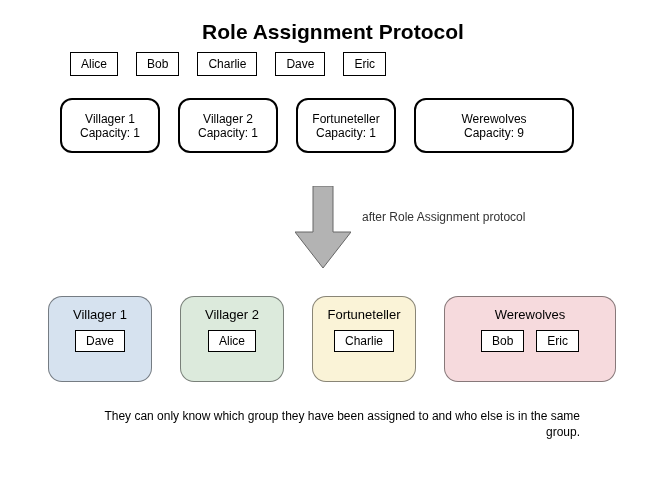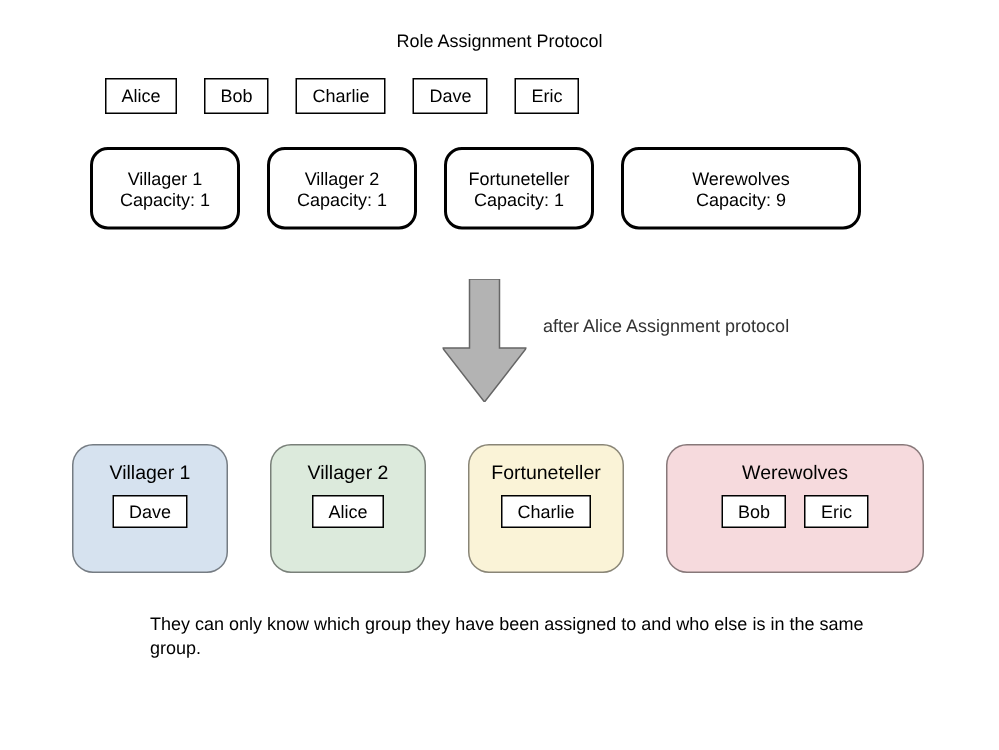--- a/index.html
+++ b/index.html
@@ -8,22 +8,22 @@
     background:#fff;
     font-family:Arial,Helvetica,sans-serif;
     font-size:12px;
     color:#000;
     position:relative;
   }
   .title{
     position:absolute;
     top:20px;left:0;width:100%;
     text-align:center;
-    font-weight:normal;
-    font-size:12px;
+    font-weight:bold;
+    font-size:21px;
   }
   .players{
     position:absolute;
     top:52px;left:70px;
     display:flex;gap:18px;
   }
   .player{
     border:1px solid #000;
     padding:4px 10px;
     font-size:12px;
@@ -85,21 +85,21 @@
   }
   .assigned.sm{width:104px}
   .assigned.lg{width:172px}
   .c-blue  {background:#d6e2ef}
   .c-green {background:#dceadc}
   .c-yellow{background:#faf3d7}
   .c-pink  {background:#f6dadd}
   .footnote{
     position:absolute;
     top:408px;left:100px;width:480px;
-    font-size:12px;line-height:1.35;color:#000;
+    font-size:12px;line-height:1.35;color:#000;text-align:right;
   }
 </style>
 </head>
 <body>
 
 <div class="title">Role Assignment Protocol</div>
 
 <div class="players">
     <div class="player">Alice</div>
     <div class="player">Bob</div>
@@ -126,21 +126,21 @@
       <div>Capacity: 9</div>
     </div>
   </div>
 
 <div class="arrow-wrap">
   <svg width="56" height="82" viewBox="0 0 56 82">
     <path d="M18 0 H38 V46 H56 L28 82 L0 46 H18 Z" fill="#b3b3b3" stroke="#666" stroke-width="1"></path>
   </svg>
 </div>
 
-<div class="after-label">after Alice Assignment protocol</div>
+<div class="after-label">after Role Assignment protocol</div>
 
 <div class="roles-bottom">
     <div class="assigned sm c-blue">
       <div class="label">Villager 1</div>
       <div class="people">
         <div class="chip">Dave</div>
       </div>
     </div>
     <div class="assigned sm c-green">
       <div class="label">Villager 2</div>

